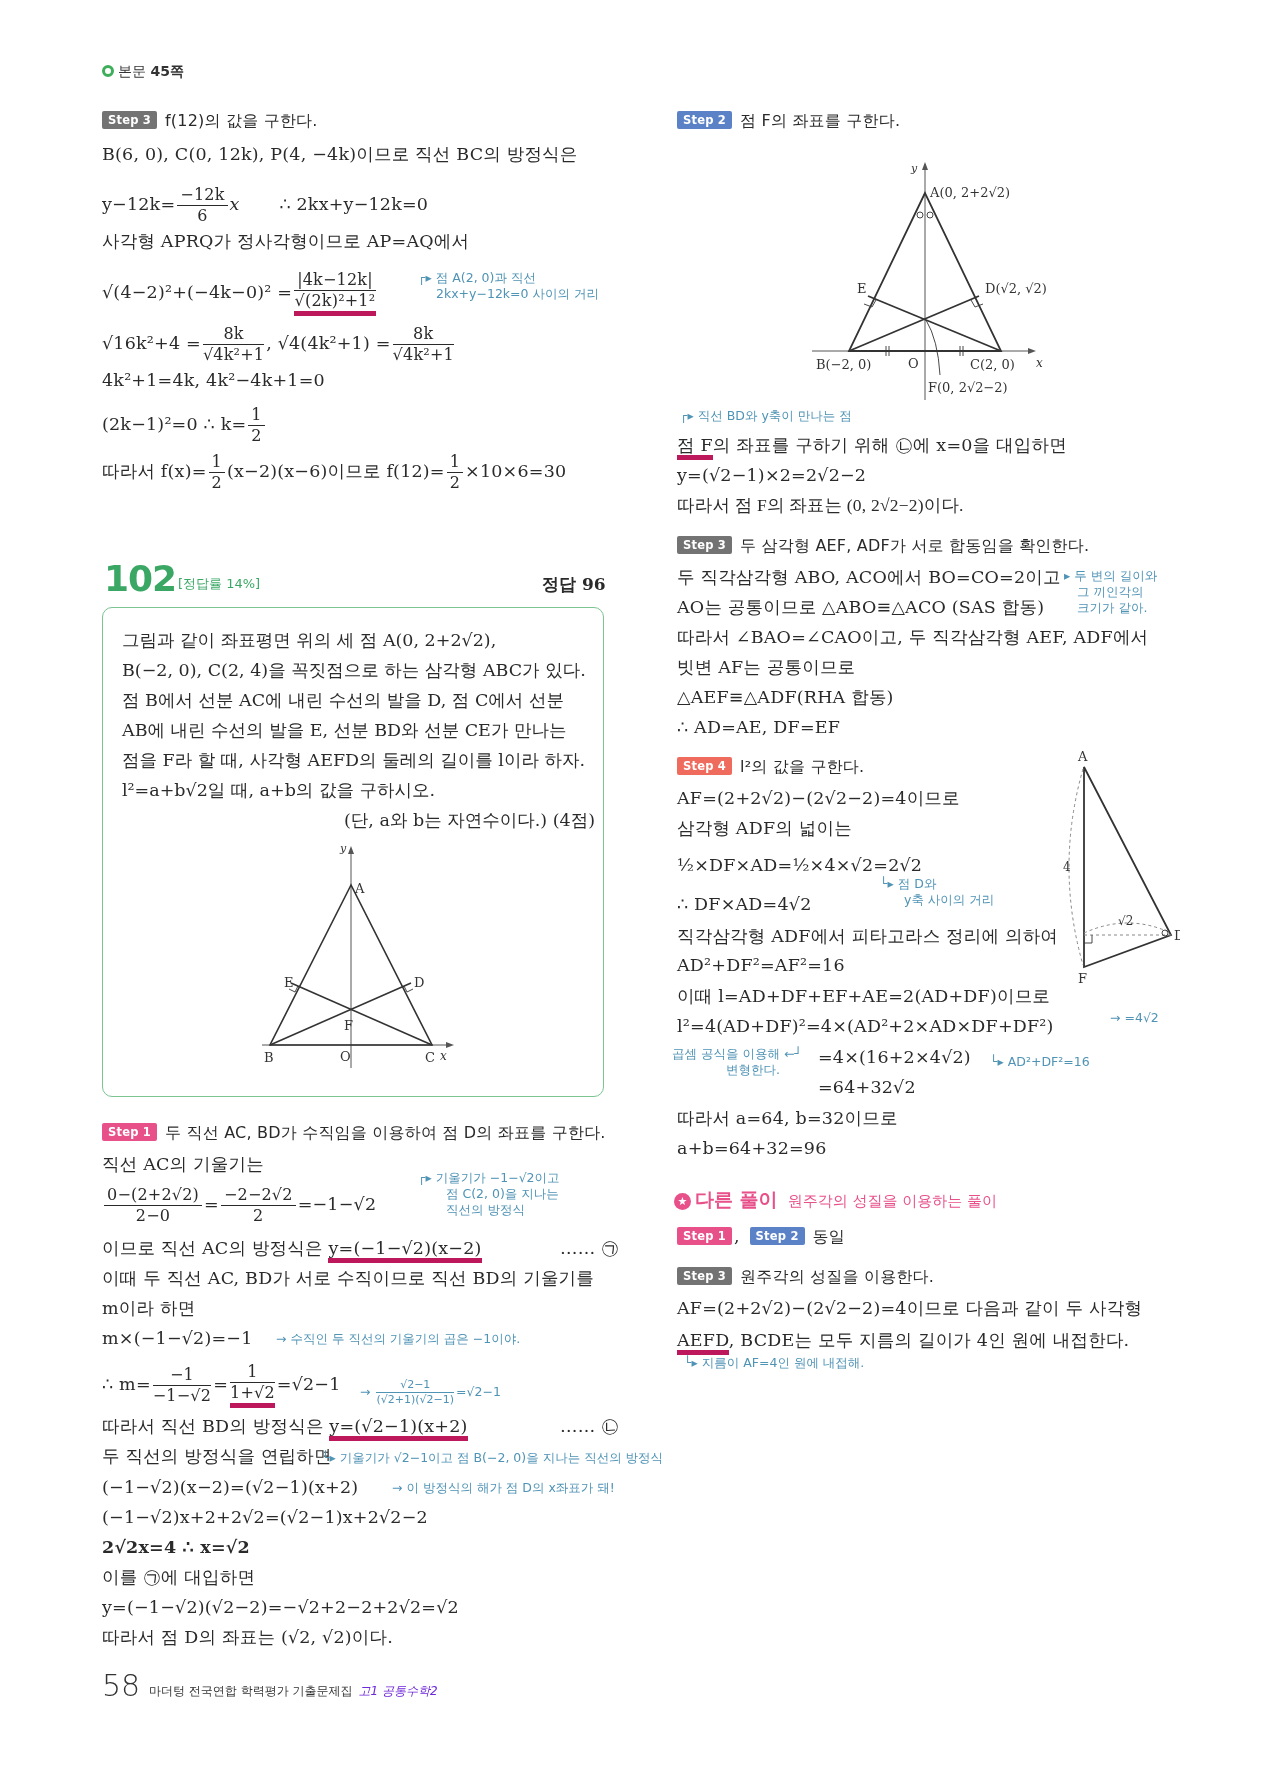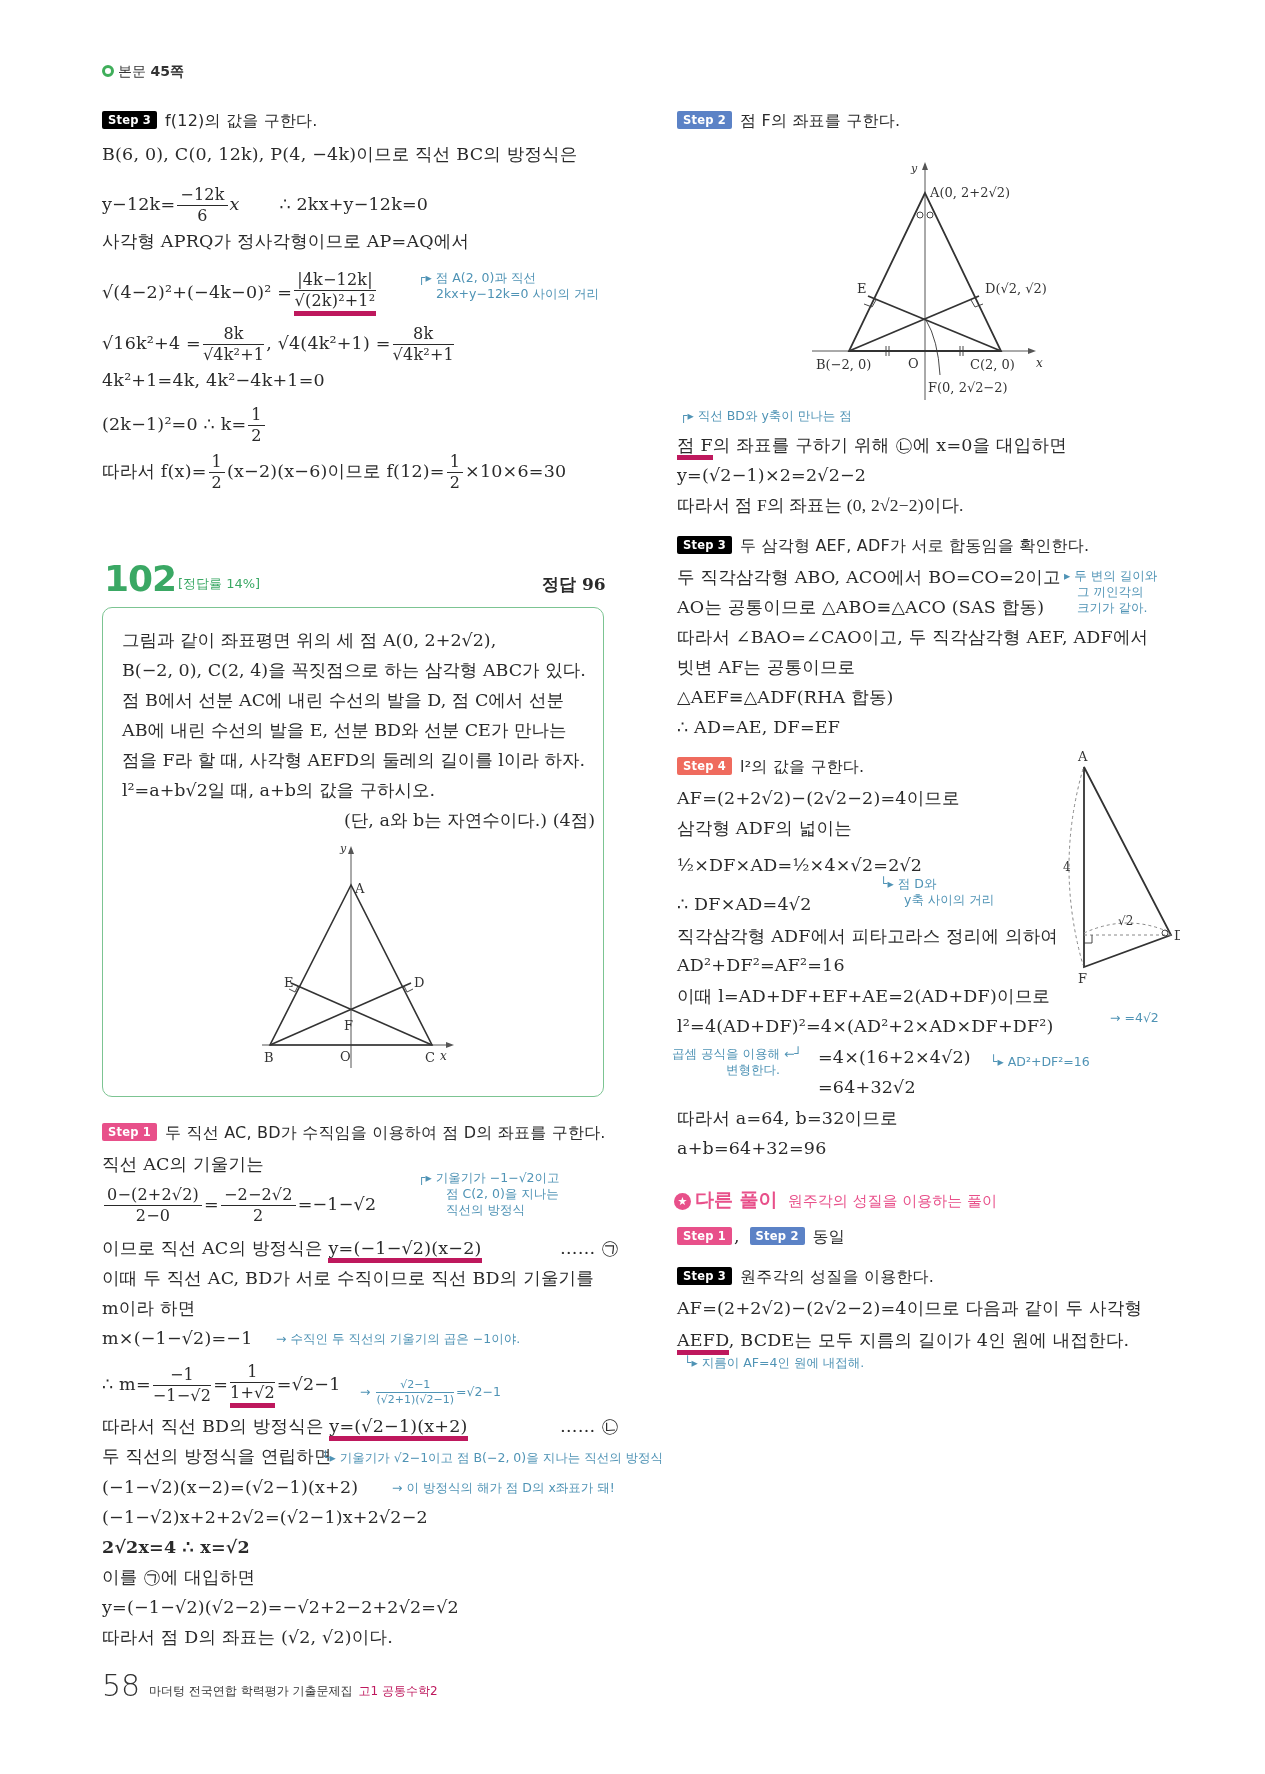--- a/index.html
+++ b/index.html
@@ -2,41 +2,41 @@
 <html><head>
 <meta charset="utf-8">
 <style>
   * { box-sizing: border-box; margin: 0; padding: 0; }
   html, body { width: 1265px; height: 1774px; background: #ffffff; overflow: hidden; }
   body { position: relative; font-family: "DejaVu Serif", "Liberation Serif", serif; color: #2a2a2a; }
   .abs { position: absolute; }
   .line { position: absolute; font-size: 17.5px; line-height: 24px; white-space: nowrap; letter-spacing: 0.2px; }
   .note { position: absolute; font-family: "DejaVu Sans", "Liberation Sans", sans-serif; font-size: 12.5px; color: #4f93b5; white-space: nowrap; line-height: 16px; }
   .step { display: inline-block; font-family: "DejaVu Sans", "Liberation Sans", sans-serif; font-size: 11.5px; font-weight: bold; color: #fff; padding: 2px 6px; border-radius: 2px; margin-right: 8px; vertical-align: 2px; line-height: 14px; }
-  .step.green { background: #000000; }
+  .step.green { background: #737373; }
   .step.blue { background: #5b82c6; }
   .step.pink { background: #e8508a; }
   .step.coral { background: #ef6b5e; }
   .step-title { font-family: "DejaVu Sans", "Liberation Sans", sans-serif; font-size: 16px; color: #2a2a2a; }
   .ul { border-bottom: 5px solid #be185d; }
   .frac { display: inline-block; vertical-align: middle; text-align: center; margin: 0 2px; }
   .frac > span { display: block; line-height: 20px; font-size: 16px; }
   .frac > span.num { border-bottom: 1px solid #2a2a2a; padding: 0 3px; }
   .header-mark { position: absolute; left: 102px; top: 63px; font-family: "DejaVu Sans", "Liberation Sans", sans-serif; font-size: 14px; color: #333; }
   .header-mark .dot { display: inline-block; width: 12px; height: 12px; border-radius: 50%; border: 3px solid #3fae5a; margin-right: 4px; vertical-align: -1px; }
   .header-mark b { font-weight: bold; }
   .prob-num { position: absolute; left: 104px; top: 558px; font-family: "DejaVu Sans", "Liberation Sans", sans-serif; font-size: 36px; font-weight: bold; color: #3aa864; letter-spacing: -1px; }
   .prob-rate { position: absolute; left: 178px; top: 575px; font-family: "DejaVu Sans", "Liberation Sans", sans-serif; font-size: 13px; color: #3aa864; }
   .answer { position: absolute; left: 542px; top: 573px; font-size: 17px; font-weight: bold; }
   .answer .lab { font-family: "DejaVu Sans", "Liberation Sans", sans-serif; }
   .problem-box { position: absolute; left: 102px; top: 607px; width: 502px; height: 490px; border: 1.5px solid #7cc492; border-radius: 10px; }
   .pline { position: absolute; left: 122px; font-size: 17.5px; line-height: 24px; white-space: nowrap; }
   .footer-num { position: absolute; left: 102px; top: 1668px; font-family: "DejaVu Sans", "Liberation Sans", sans-serif; font-size: 30px; color: #333; font-weight: 300; }
   .footer-text { position: absolute; left: 149px; top: 1683px; font-family: "DejaVu Sans", "Liberation Sans", sans-serif; font-size: 12px; color: #333; }
-  .footer-text .acc { color: #be185d; margin-left: 6px; }
+  .footer-text .acc { color: #6d28d9; margin-left: 6px; font-style: italic; }
   .alt-head { position: absolute; left: 674px; top: 1187px; font-family: "DejaVu Sans", "Liberation Sans", sans-serif; white-space: nowrap; }
   .alt-head .star { display: inline-block; width: 17px; height: 17px; border-radius: 50%; background: #e8508a; color: #fff; font-size: 11px; text-align: center; line-height: 17px; vertical-align: 1px; margin-right: 4px; }
   .alt-head .big { font-size: 19px; font-weight: bold; color: #e8508a; }
   .alt-head .sub { font-size: 15px; color: #e8508a; margin-left: 10px; }
   svg text { font-family: "DejaVu Serif", "Liberation Serif", serif; }
 </style>
 </head>
 <body>
 
 <div class="header-mark">

